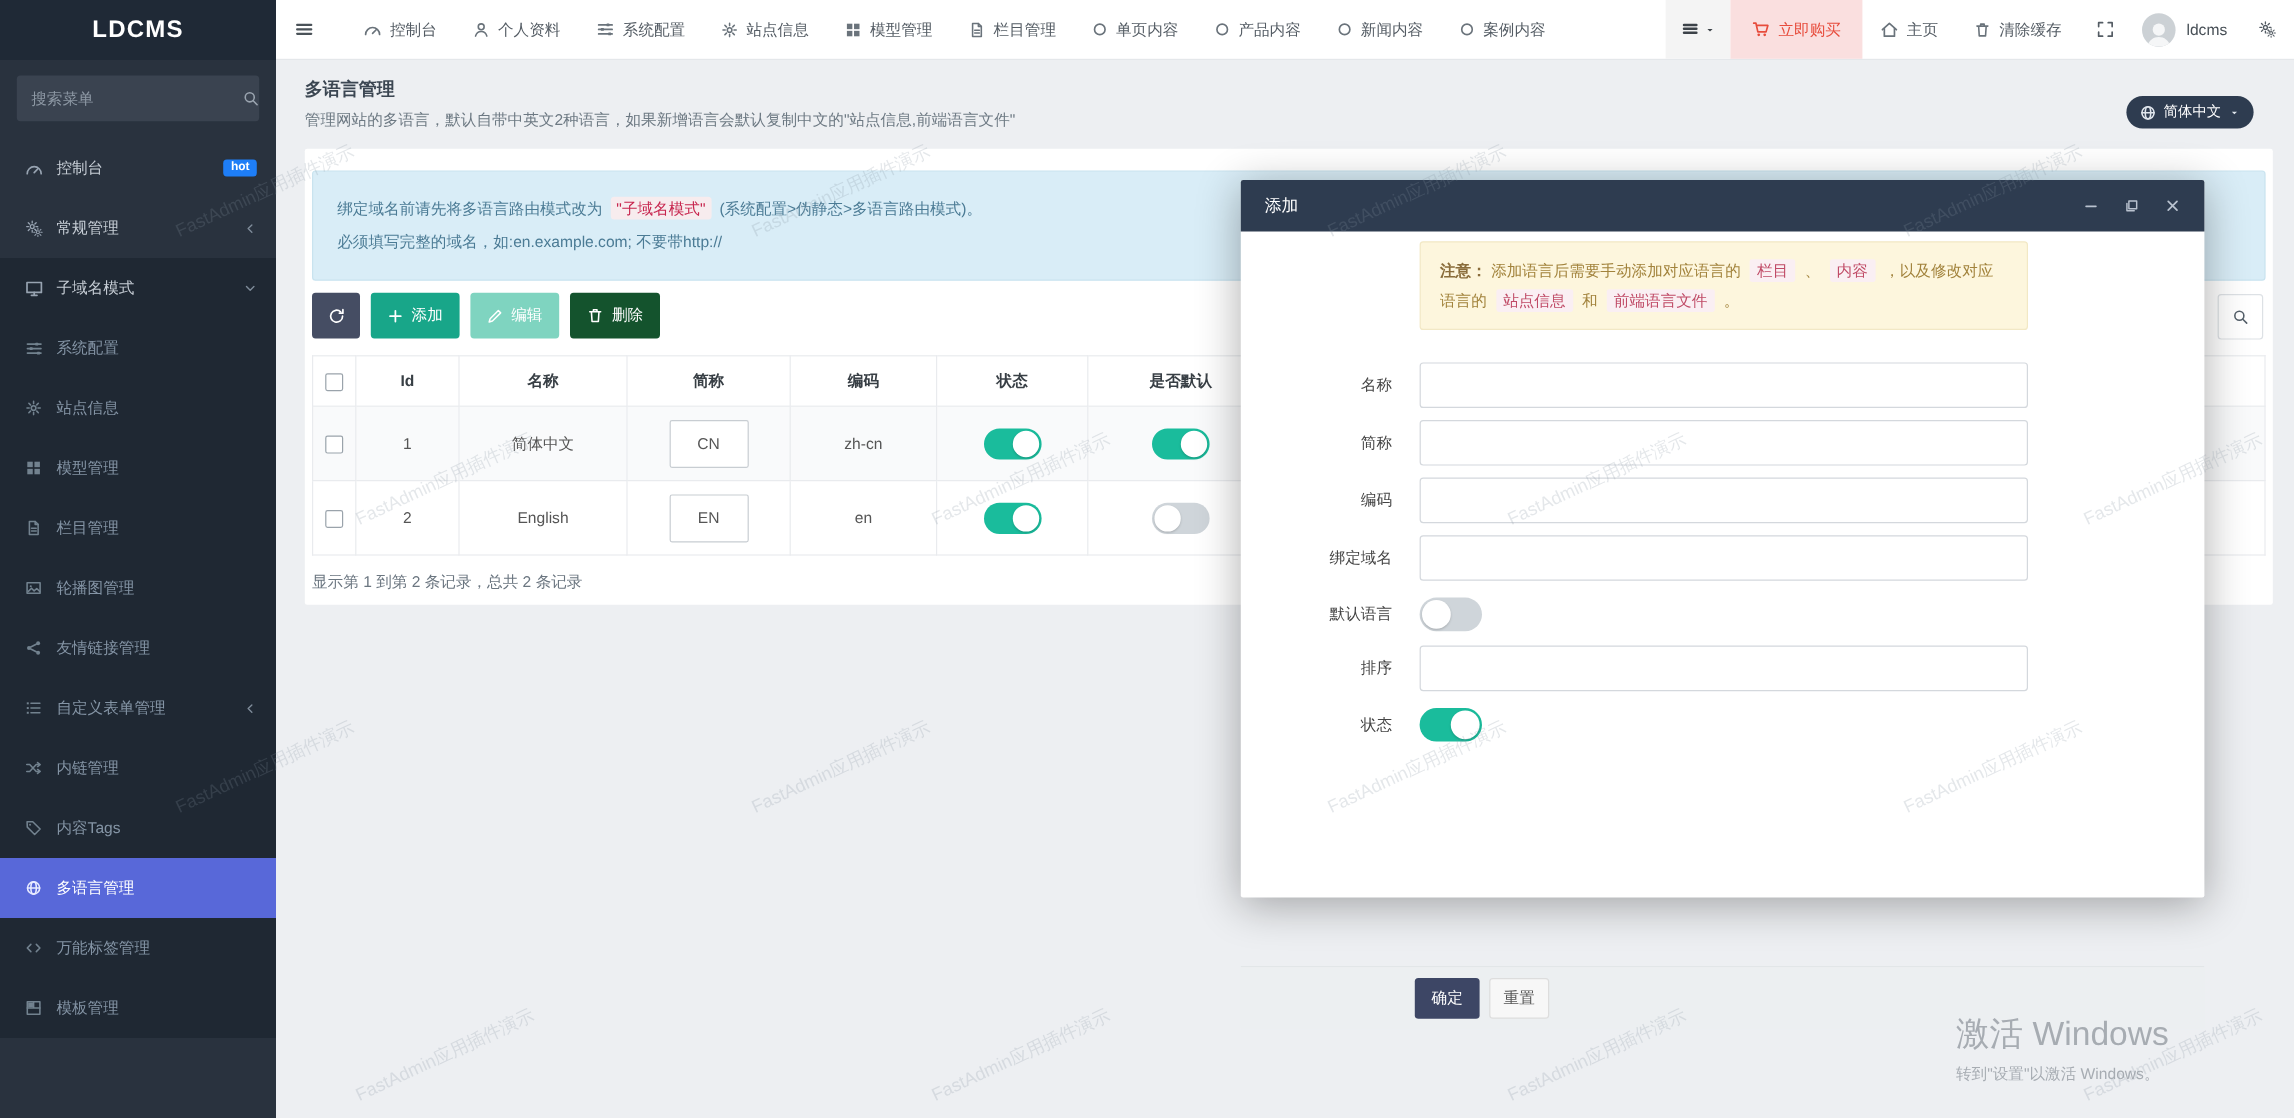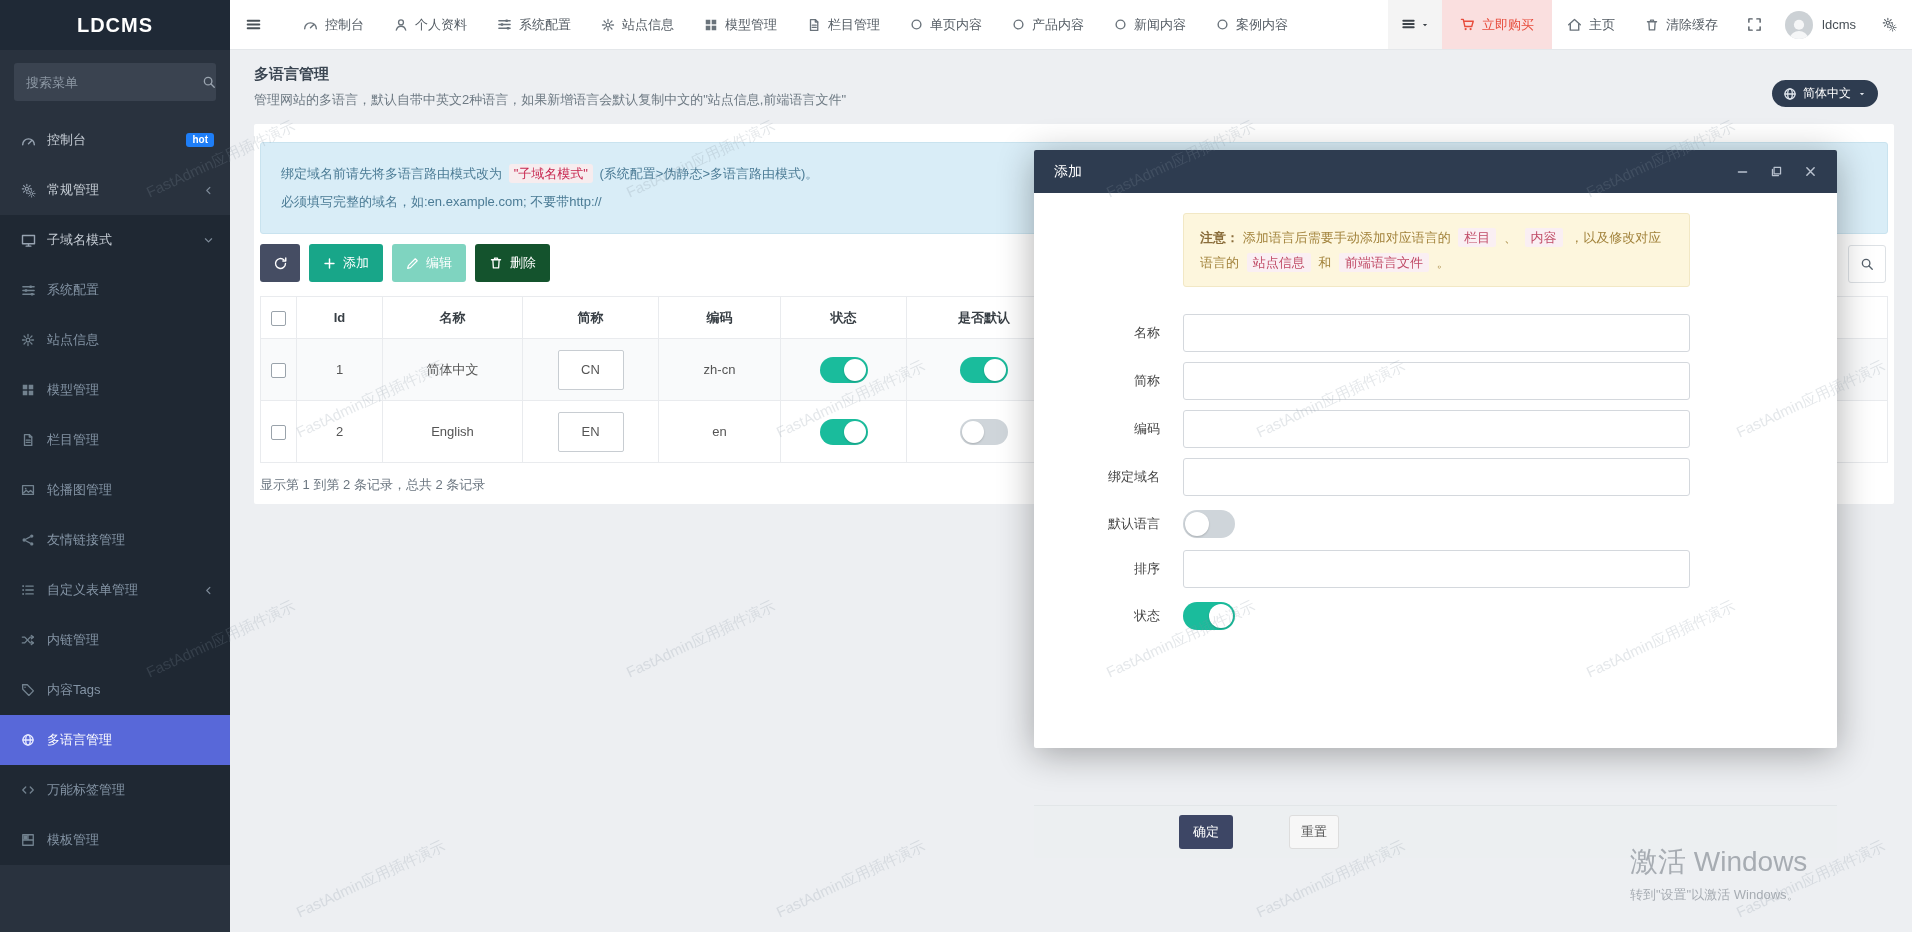--- a/index.html
+++ b/index.html
@@ -87,35 +87,35 @@
   .toggle.on .knob { right:2px; } .toggle.off .knob { left:2px; }
   .summary { margin-top:13px; color:#6b7680; }
 
   
   .modal { position:absolute; left:1034px; top:150px; width:803px; height:598px; background:#fff;
     box-shadow:0 6px 36px rgba(0,0,0,.32); border-radius:2px; z-index:40; }
   .modal-head { height:43px; background:#2e3c50; display:flex; align-items:center; padding:0 20px; border-radius:2px 2px 0 0; }
   .modal-title { color:#fff; font-size:14px; }
   .modal-winbtns { margin-left:auto; display:flex; gap:21px; color:#b9c2cf; }
   .modal-winbtns .icon { cursor:pointer; }
-  .modal-body { height:612px; padding-top:20px; }
+  .modal-body { height:612px; padding-top:8px; }
   .note-box { margin-left:149px; width:507px; background:#fdf6dd; border:1px solid #f2e8c5; border-radius:3px;
     padding:11px 16px; line-height:25px; font-size:13px; color:#a2833c; }
   .note-bold { font-weight:bold; color:#8a6d3b; }
   .note-chip { background:#faeff3; color:#c04b67; padding:2px 6px; border-radius:2px; margin:0 4px; }
   .form-area { margin-top:27px; }
   .frow { display:flex; align-items:center; margin-bottom:10px; }
   .flabel { width:126px; text-align:right; margin-right:23px; color:#444; }
   .finput { width:507px; height:38px; border:1px solid #d4d8dd; border-radius:3px; padding:0 10px;
     font-size:13px; color:#333; outline:none; font-family:inherit; background:#fff; }
   .frow.toggle-row { height:28px; margin:14px 0 12px 0; }
   .toggle.lg { width:52px; height:28px; border-radius:14px; }
   .toggle.lg .knob { width:24px; height:24px; }
   .modal-foot { height:53px; background:#eceff1; border-top:1px solid #e2e6e8; display:flex; align-items:center;
-    border-radius:0 0 2px 2px;gap:48px; }
+    border-radius:0 0 2px 2px; }
   .btn-ok { margin-left:145px; width:54px; height:34px; background:#3d4665; color:#fff; border:none;
     border-radius:3px; font-size:13px; cursor:pointer; font-family:inherit; }
   .btn-reset { margin-left:8px; width:50px; height:34px; background:#f7f7f7; color:#555; border:1px solid #ddd;
     border-radius:3px; font-size:13px; cursor:pointer; font-family:inherit; }
 
   
   .wm-layer { position:absolute; left:0; top:0; width:1912px; height:932px; pointer-events:none; z-index:50; }
   .wm { position:absolute; font-size:15px; color:rgba(130,145,158,.22); transform:rotate(-25deg); white-space:nowrap; }
   .win-activate { position:absolute; left:1630px; top:843px; z-index:60; color:#9ba1a8; pointer-events:none; }
   .win-activate .l1 { font-size:28px; opacity:.85; }

